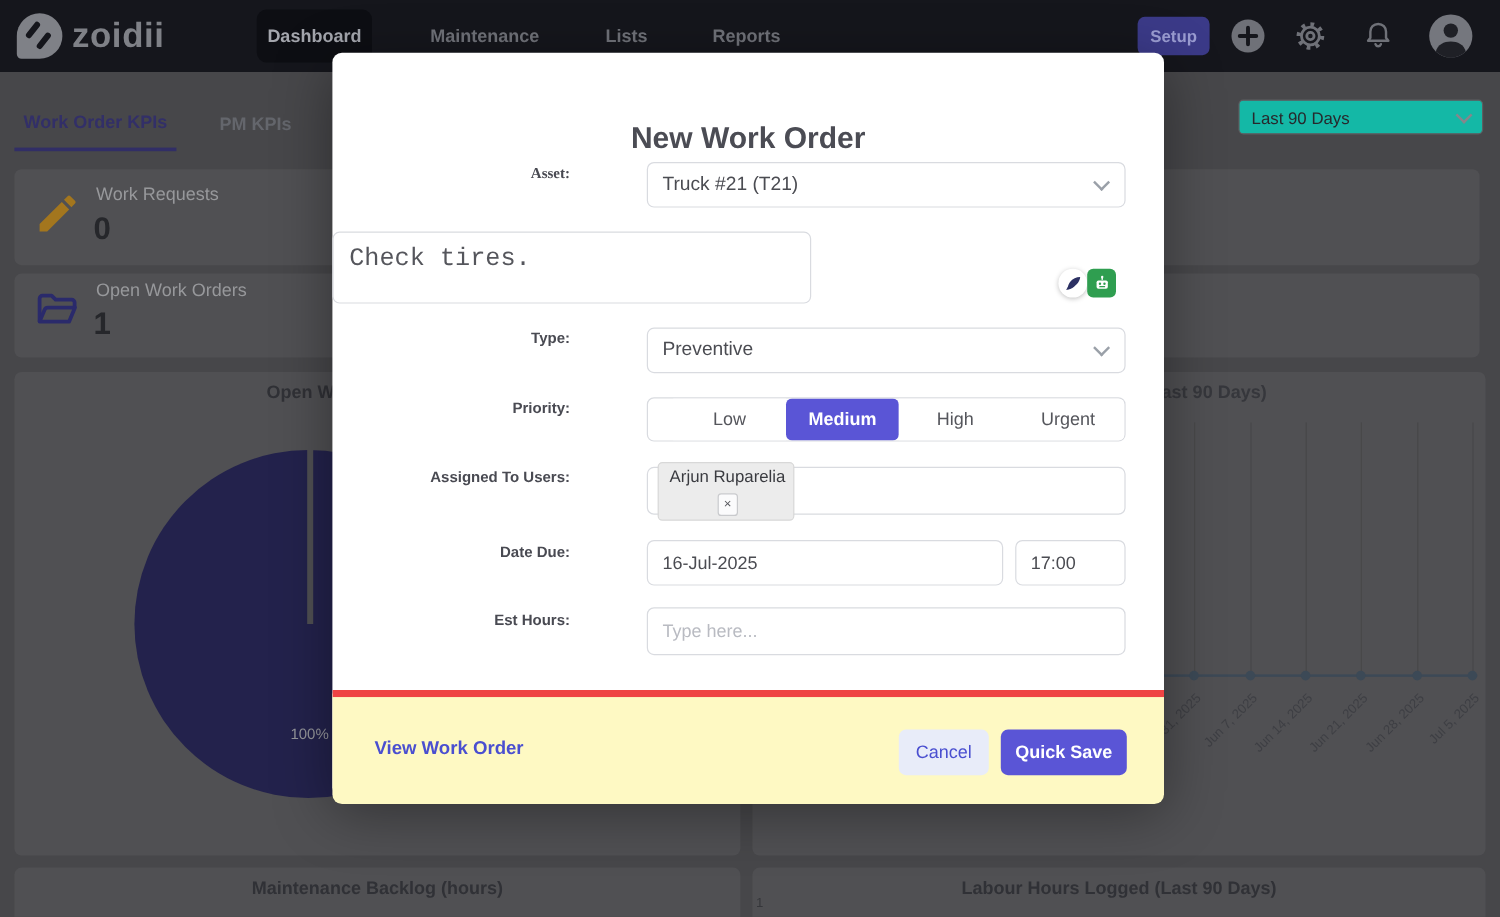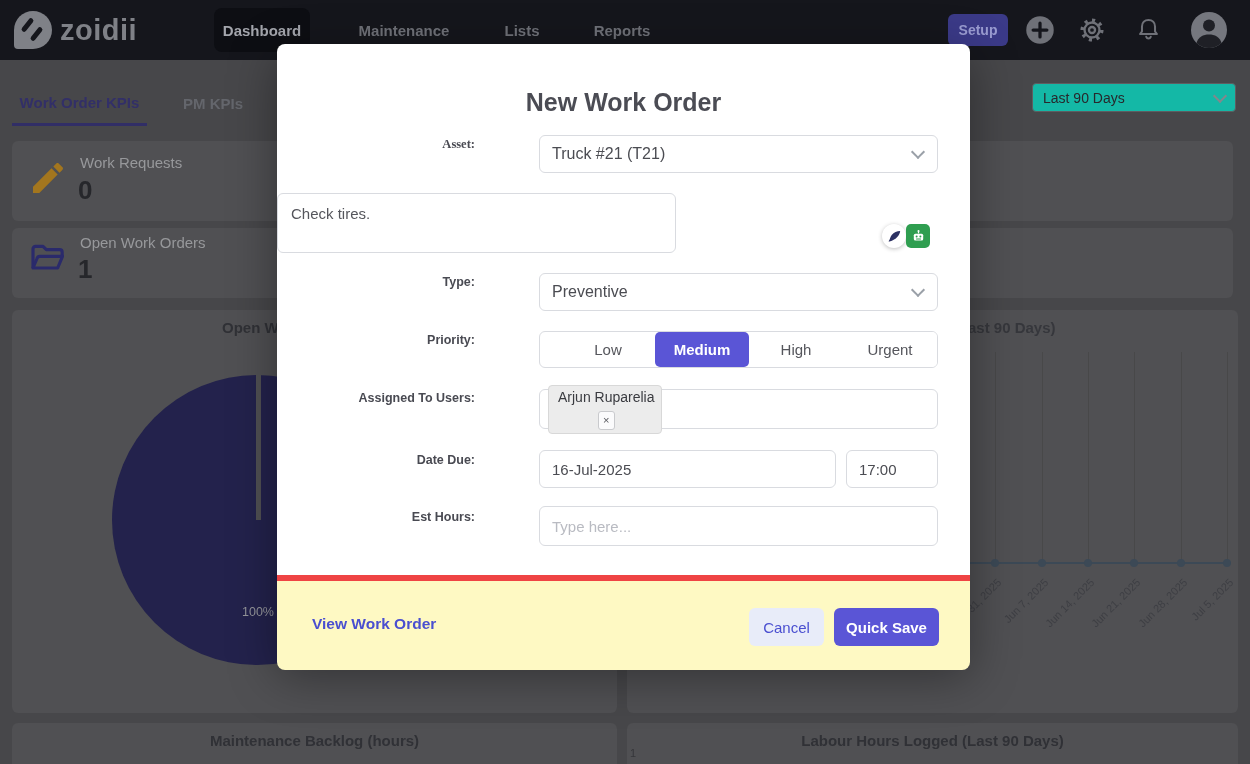--- a/index.html
+++ b/index.html
@@ -37,26 +37,26 @@
   .kpi-value{color:#26272b;font-size:26px;font-weight:700;}
   .chart-title{color:#303136;font-size:15px;font-weight:700;}
   .gridline{width:1px;background:#484849;}
   .flatline{height:2px;background:#3c4956;}
   .dot{width:8px;height:8px;border-radius:50%;background:#3c4956;}
   .xlab{width:100px;text-align:right;font-size:11px;color:#3e3f44;transform:rotate(-45deg);transform-origin:100% 0;}
 
   
   .modal{left:277px;top:44px;width:693px;height:620px;background:#ffffff;border-radius:8px;
     box-shadow:0 12px 48px rgba(0,0,0,.38);z-index:10;}
-  .modal-title{left:0;top:44px;width:693px;text-align:center;font-size:25px;font-weight:600;color:#4b4c54;}
+  .modal-title{left:0;top:57px;width:693px;text-align:center;font-size:25px;font-weight:600;color:#4b4c54;}
   .f-label{left:40px;width:158px;text-align:right;font-size:12.5px;font-weight:700;color:#494a52;}
   .field{left:262px;width:399px;box-sizing:border-box;border:1px solid #d9dbe0;border-radius:6px;background:#fff;padding-left:21px;}
   .select{display:flex;align-items:center;padding-left:12px;font-size:16px;color:#4b4c52;cursor:pointer;}
   .select .chev{border-color:#9aa0a8;margin-right:14px;}
-  .txt{font-size:15px;color:#55565c;padding:11px 13px;box-sizing:border-box;border:1px solid #d9dbe0;border-radius:6px;width:399px;resize:none;font-family:Liberation Sans, sans-serif;outline:none;}
+  .txt{font-size:21px;color:#55565c;padding:11px 13px;box-sizing:border-box;border:1px solid #d9dbe0;border-radius:6px;width:399px;resize:none;font-family:Liberation Mono, monospace;outline:none;}
   .seg{display:flex;align-items:stretch;overflow:hidden;}
   .seg-btn{flex:1;display:flex;align-items:center;justify-content:center;font-size:15px;color:#55565c;cursor:pointer;background:#fff;}
   .seg-btn.sel{background:#5a55d6;color:#fff;border-radius:5px;font-weight:700;}
   .chip{display:inline-flex;align-items:center;background:#ececec;border:1px solid #d8d8d8;border-radius:4px;
     padding:3px 6px 3px 9px;font-size:14px;color:#3a3b40;gap:6px;flex-direction:column;}
   .chip-x{display:inline-flex;align-items:center;justify-content:center;width:15px;height:17px;background:#fbfbfc;
     border:1px solid #c9cacd;border-radius:3px;font-size:11px;color:#56575c;cursor:pointer;}
   .input{box-sizing:border-box;border:1px solid #d9dbe0;border-radius:6px;font-size:15px;color:#4b4c52;
     padding:0 12px;font-family:"Liberation Sans",sans-serif;outline:none;}
   .input::placeholder{color:#b9bbc2;}

